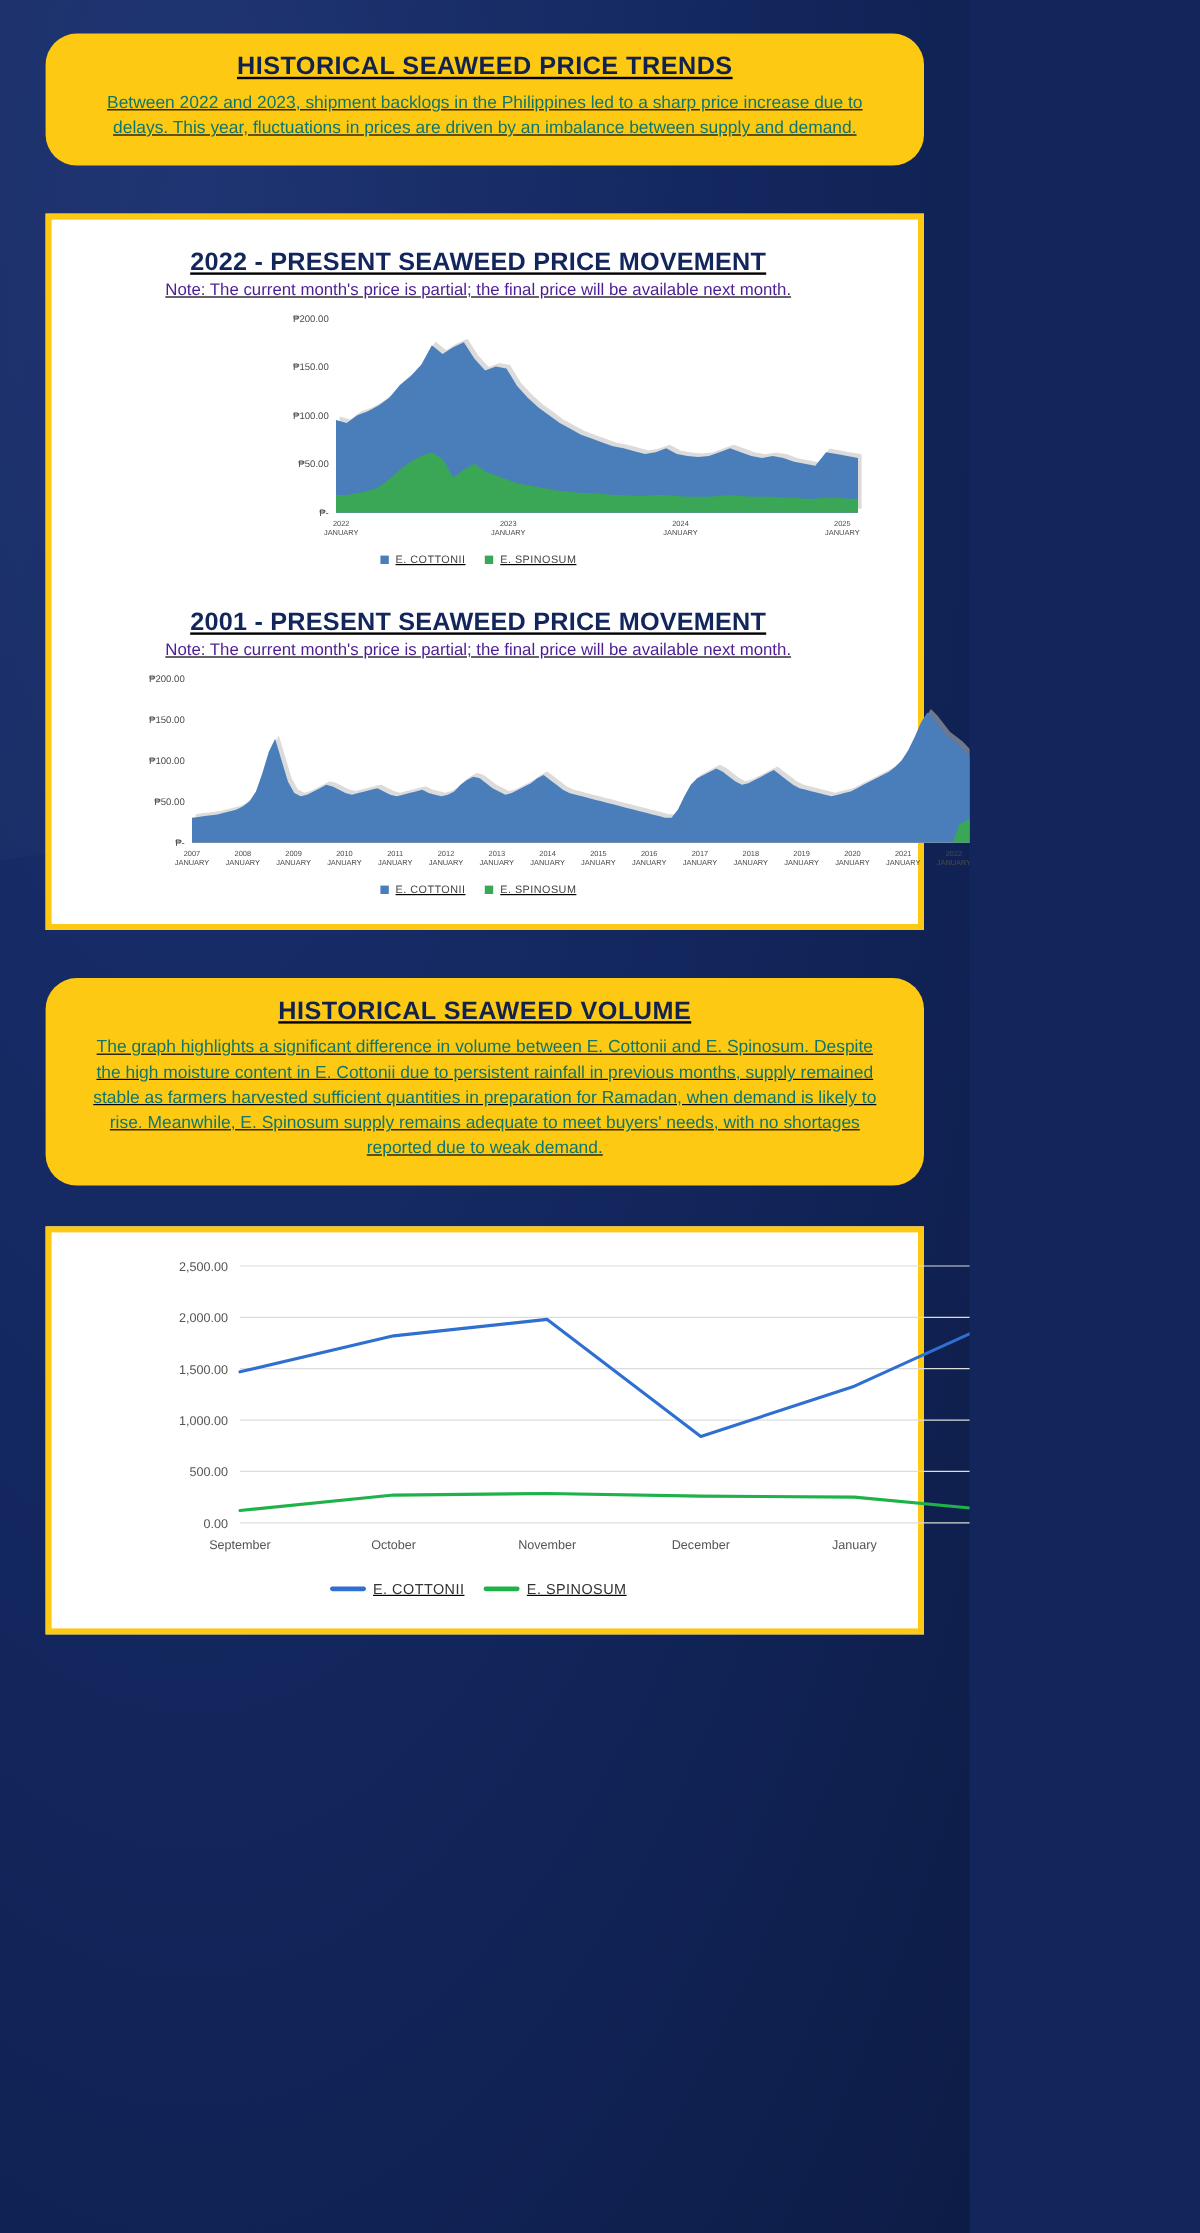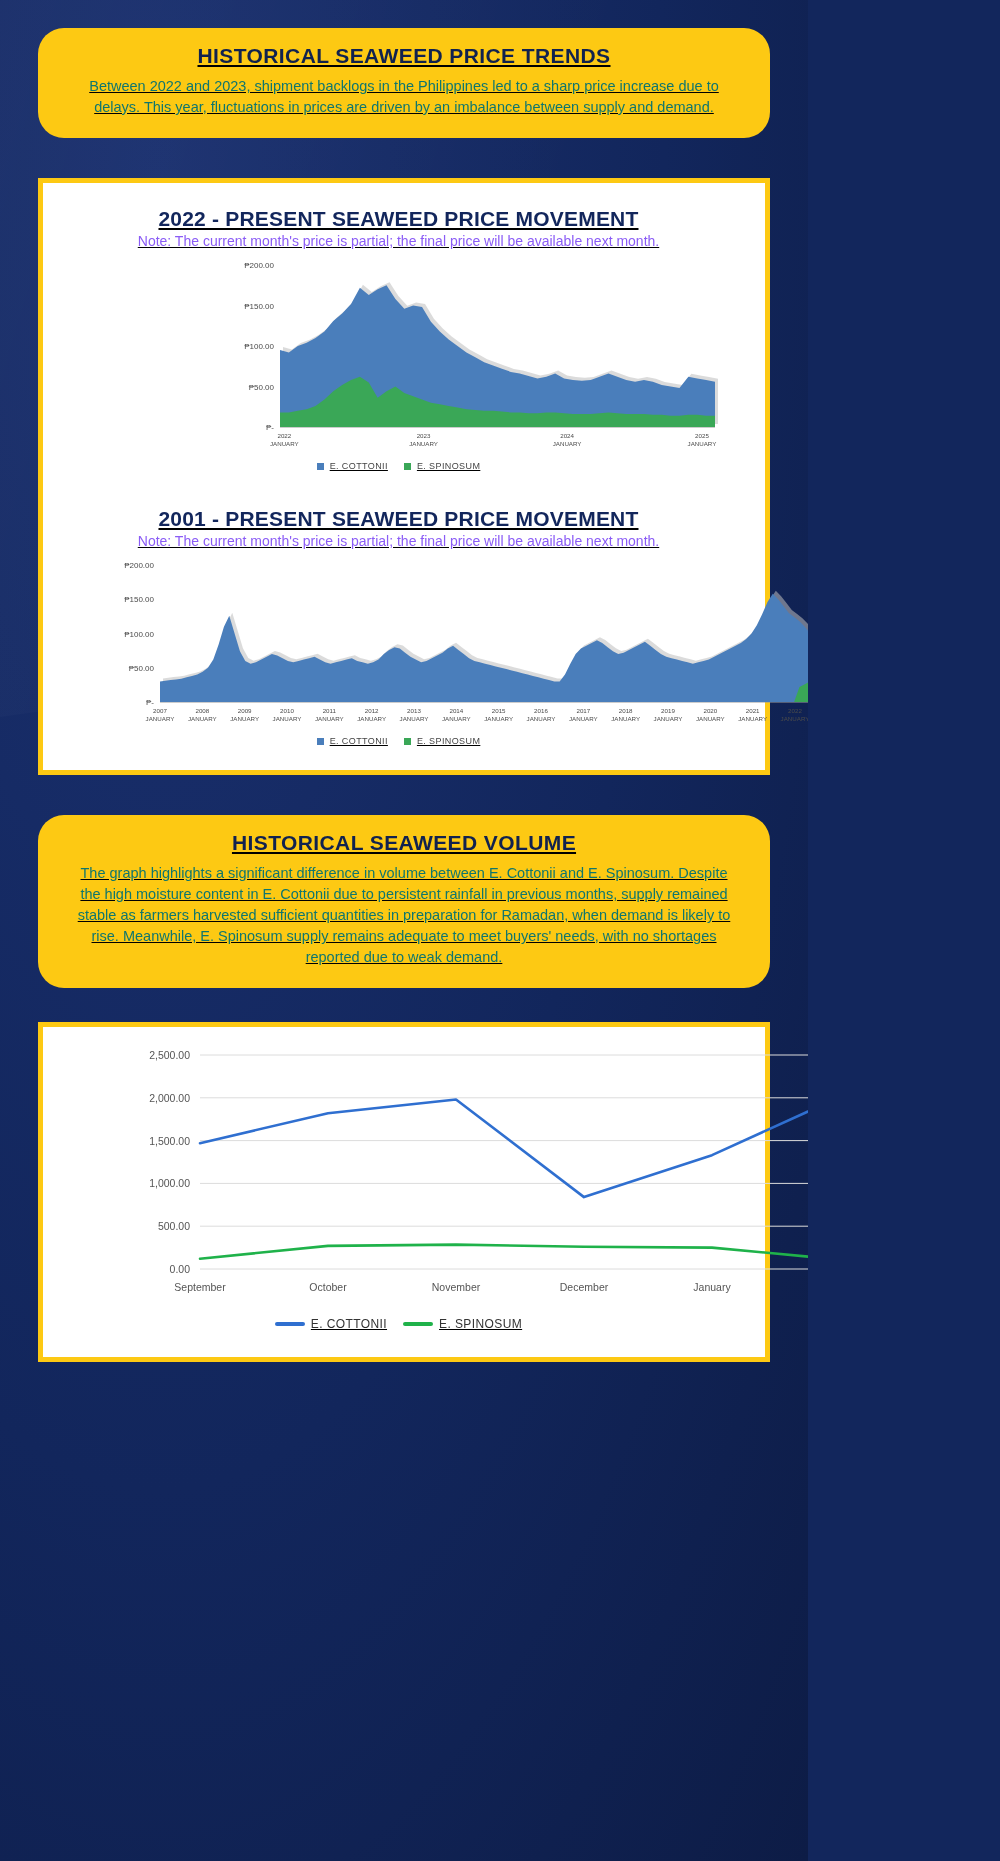--- a/index.html
+++ b/index.html
@@ -64,21 +64,21 @@
     text-align: center;
     font-size: 21px;
     font-weight: bold;
     color: #12265c;
     margin: 10px 0 2px 0;
     letter-spacing: .2px;
   }
   .chart-note {
     text-align: center;
     font-size: 14px;
-    color: #8b5cf6;
+    color: #4c1d95;
     margin: 0 0 6px 0;
   }
 
   .legend {
     display: flex;
     justify-content: center;
     gap: 16px;
     align-items: center;
     margin-top: 6px;
   }

